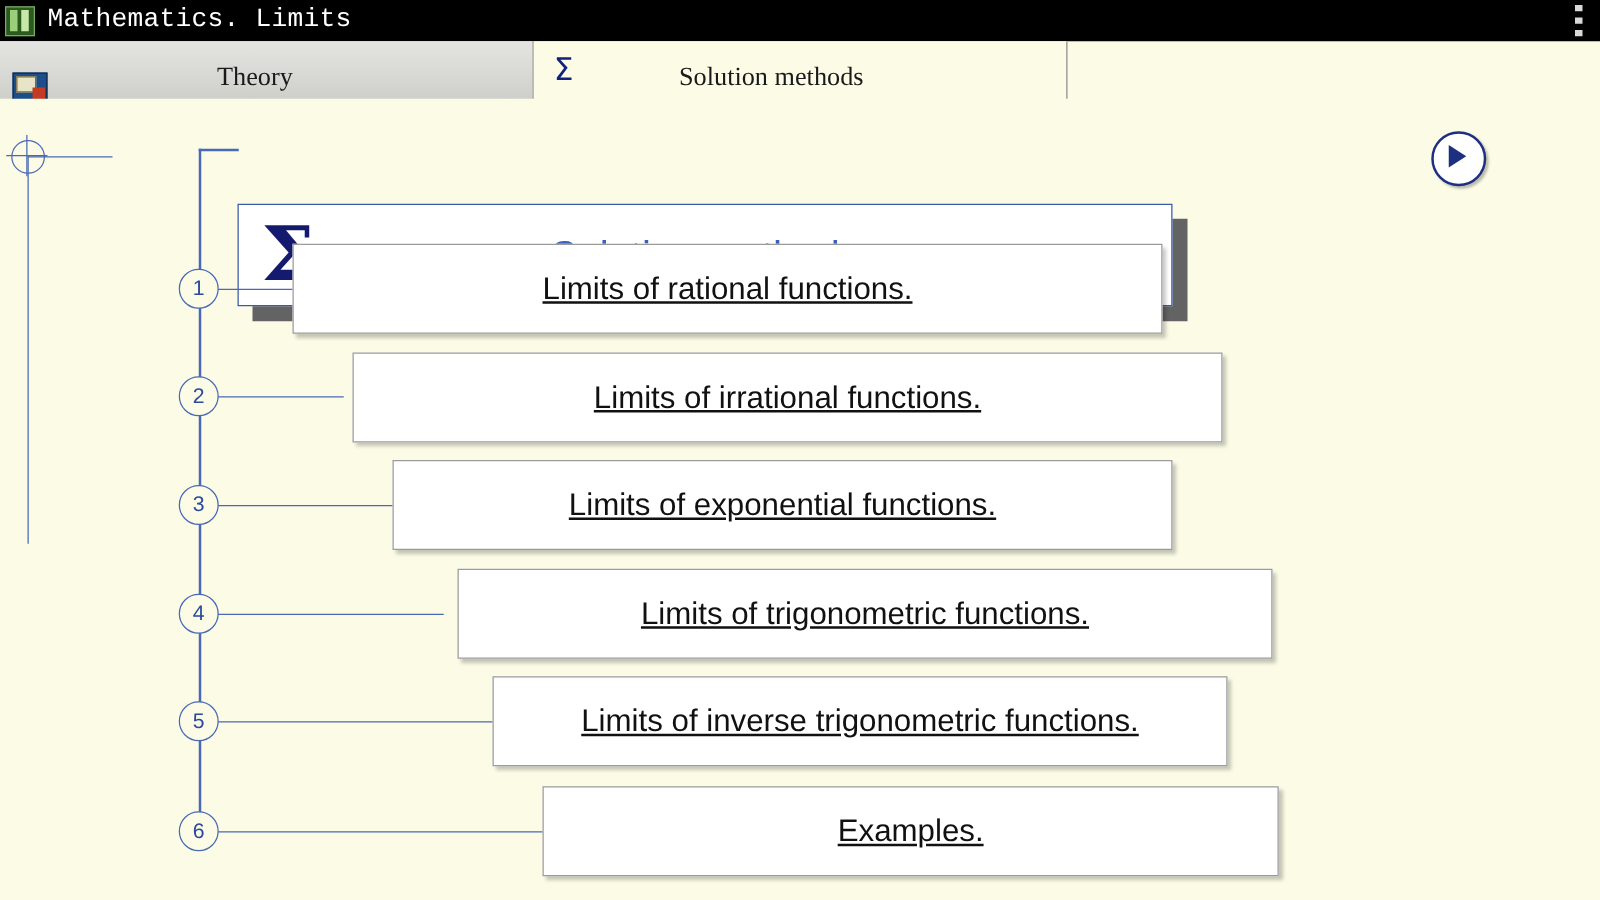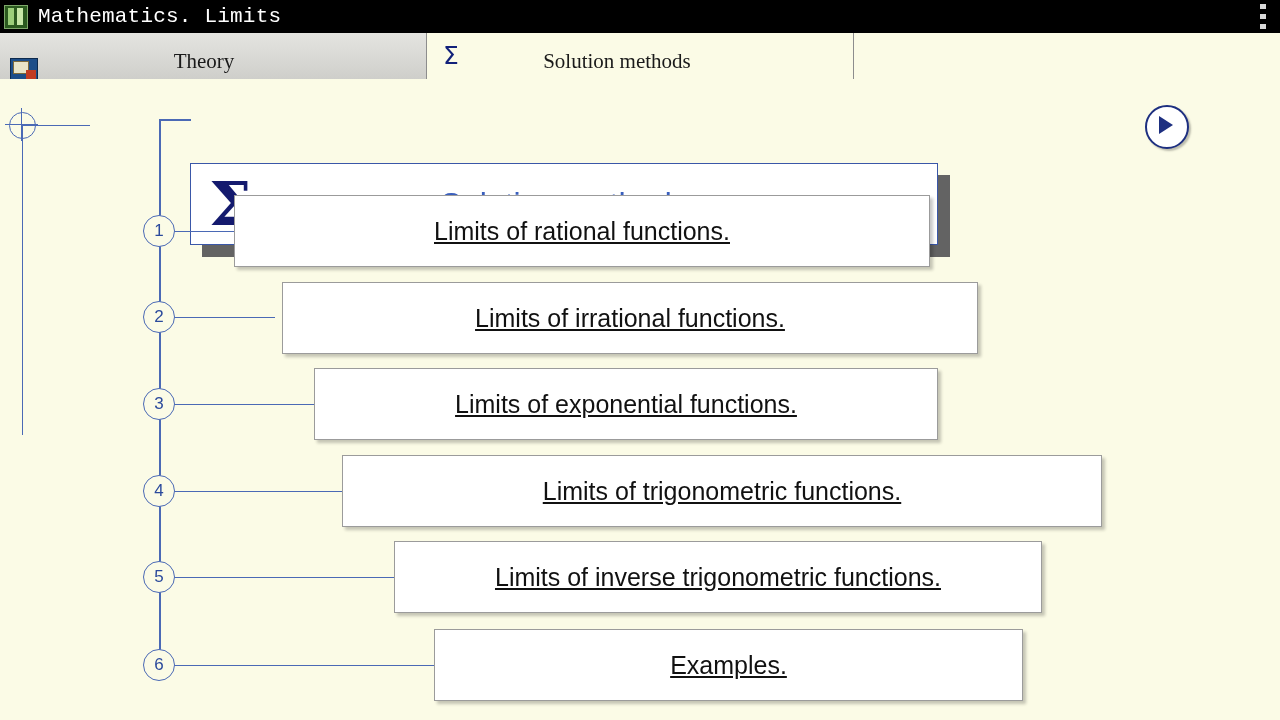--- a/index.html
+++ b/index.html
@@ -373,27 +373,27 @@
   </div>
 
   <div class="connector" style="left:160px; top:325px; width:155px;"></div>
   <div class="bullet" style="left:143px; top:309px;">3</div>
   <div class="item" style="left:314px; top:289px; width:624px;">
     <div class="item-label">Limits of exponential functions.</div>
   </div>
 
   <div class="connector" style="left:160px; top:412px; width:195px;"></div>
   <div class="bullet" style="left:143px; top:396px;">4</div>
-  <div class="item" style="left:342px; top:376px; width:760px;">
+  <div class="item" style="left:366px; top:376px; width:652px;">
     <div class="item-label">Limits of trigonometric functions.</div>
   </div>
 
   <div class="connector" style="left:160px; top:498px; width:235px;"></div>
   <div class="bullet" style="left:143px; top:482px;">5</div>
-  <div class="item" style="left:394px; top:462px; width:648px;">
+  <div class="item" style="left:394px; top:462px; width:588px;">
     <div class="item-label">Limits of inverse trigonometric functions.</div>
   </div>
 
   <div class="connector" style="left:160px; top:586px; width:275px;"></div>
   <div class="bullet" style="left:143px; top:570px;">6</div>
   <div class="item" style="left:434px; top:550px; width:589px;">
     <div class="item-label">Examples.</div>
   </div>
 
 </div>

